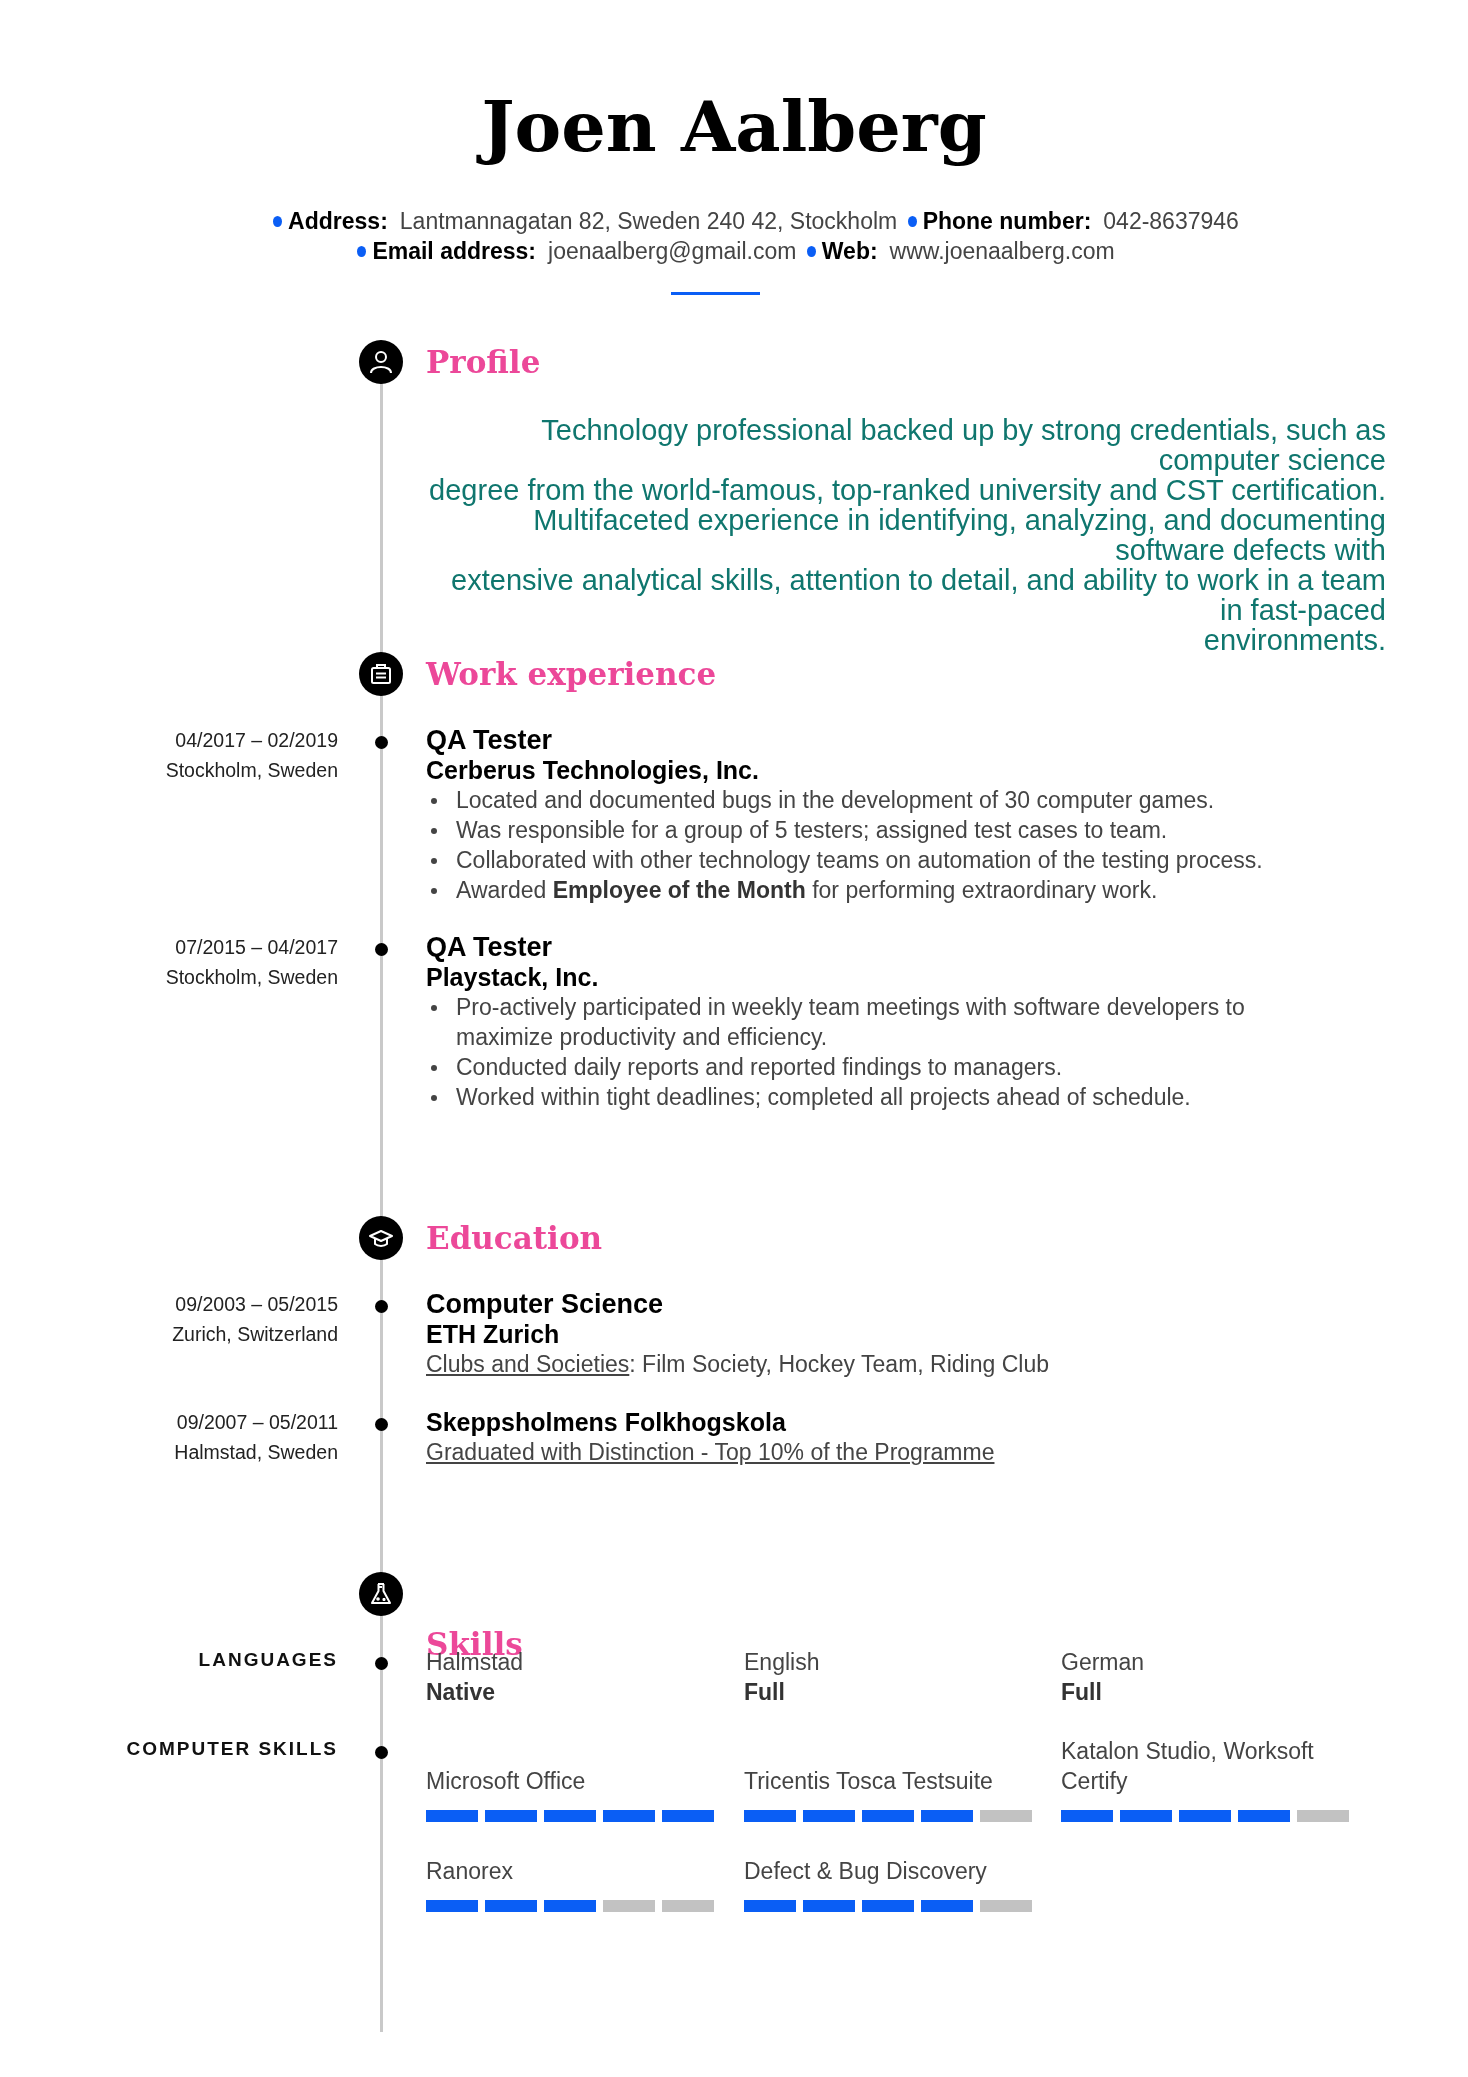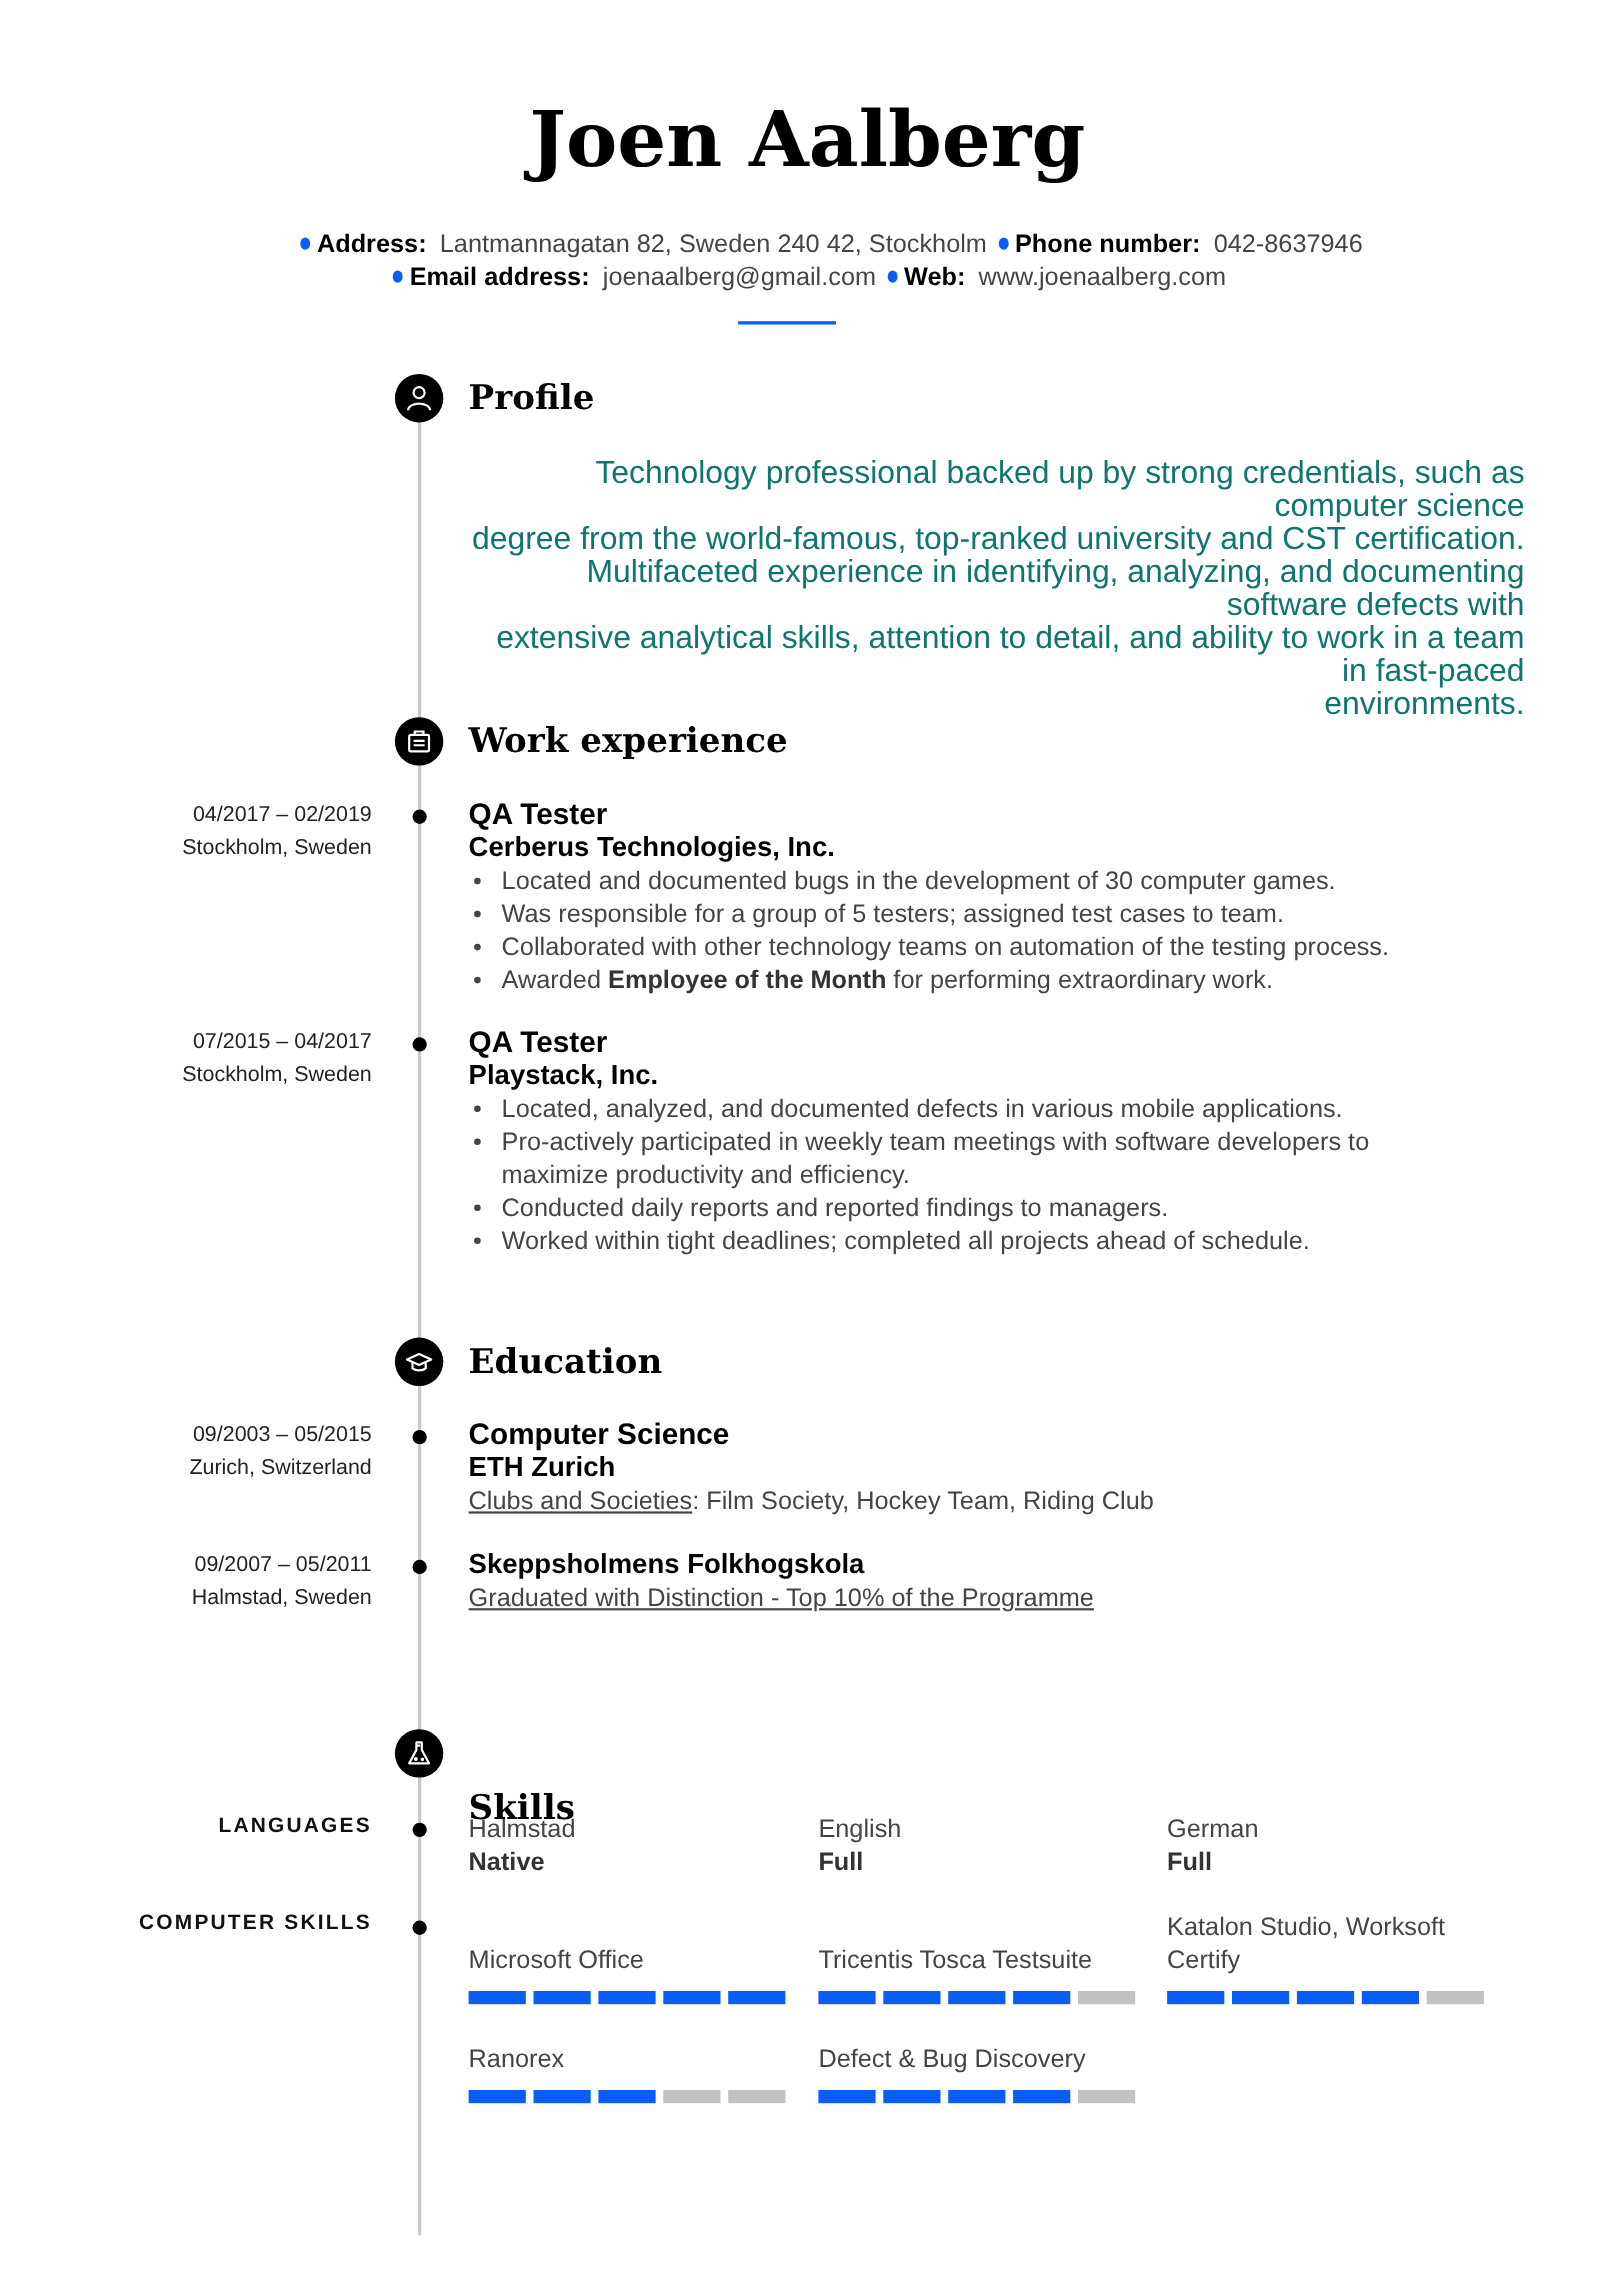--- a/index.html
+++ b/index.html
@@ -28,21 +28,21 @@
 
     .timeline { position: absolute; left: 380px; top: 360px; width: 3px; height: 1672px; background: #c9c9c9; }
 
     .sec-icon {
       position: absolute; left: 359px; width: 44px; height: 44px; border-radius: 50%; background: #000;
       display: flex; align-items: center; justify-content: center;
     }
     .sec-title {
       position: absolute; left: 426px;
       font-family: "DejaVu Serif", "Liberation Serif", serif; font-weight: bold;
-      font-size: 31px; color: #000000; line-height: 40px;
+      font-size: 31px; color: #ec4899; line-height: 40px;
     }
 
     .body-text { position: absolute; left: 426px; width: 960px; font-size: 29px; line-height: 30px; color: #0f766e; text-align: right; }
 
     .tl-dot { position: absolute; left: 375px; width: 13px; height: 13px; border-radius: 50%; background: #000; }
 
     .side { position: absolute; left: 100px; width: 238px; text-align: right; font-size: 19.5px; line-height: 30px; color: #222; }
 
     .entry { position: absolute; left: 426px; width: 960px; }
     .entry .title { font-weight: bold; font-size: 27px; line-height: 30px; color: #000; }
@@ -129,21 +129,20 @@
 
 <div class="side" style="top:932px;">
   <div>07/2015 – 04/2017</div>
   <div>Stockholm, Sweden</div>
 </div>
 <div class="tl-dot" style="top:943px;"></div>
 <div class="entry" style="top:932px; width:880px;">
   <div class="title">QA Tester</div>
   <div class="org">Playstack, Inc.</div>
   <ul>
-    <li>Located, analyzed, and documented defects in various mobile applications.</li>
     <li>Pro-actively participated in weekly team meetings with software developers to maximize productivity and efficiency.</li>
     <li>Conducted daily reports and reported findings to managers.</li>
     <li>Worked within tight deadlines; completed all projects ahead of schedule.</li>
   </ul>
 </div>
 
 <div class="sec-icon" style="top:1216px;">
   <svg width="26" height="26" viewBox="0 0 26 26" fill="none" stroke="#fff" stroke-width="2" stroke-linejoin="round">
     <path d="M2 11 L13 6 L24 11 L13 16 Z"></path>
     <path d="M7 13.5 V19 C10 21.5, 16 21.5, 19 19 V13.5"></path>

